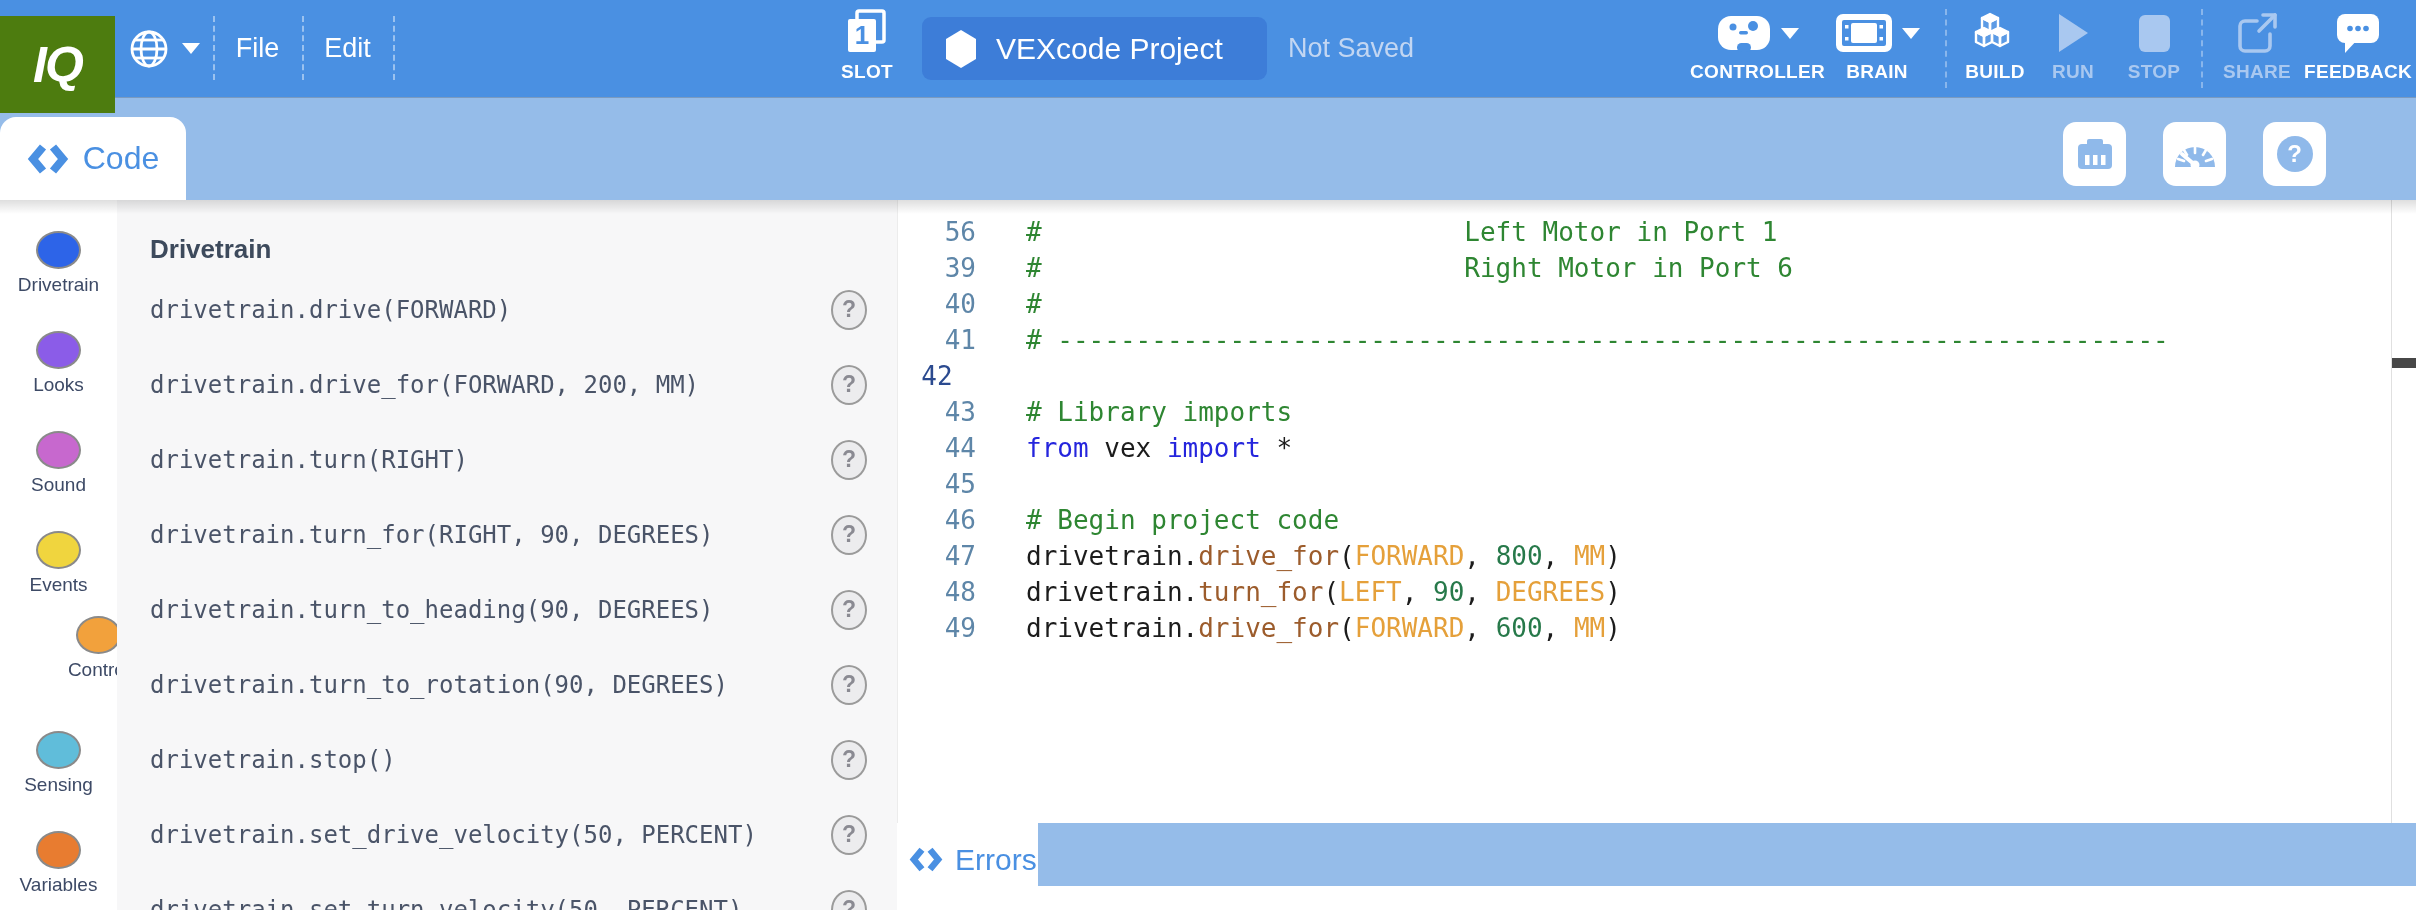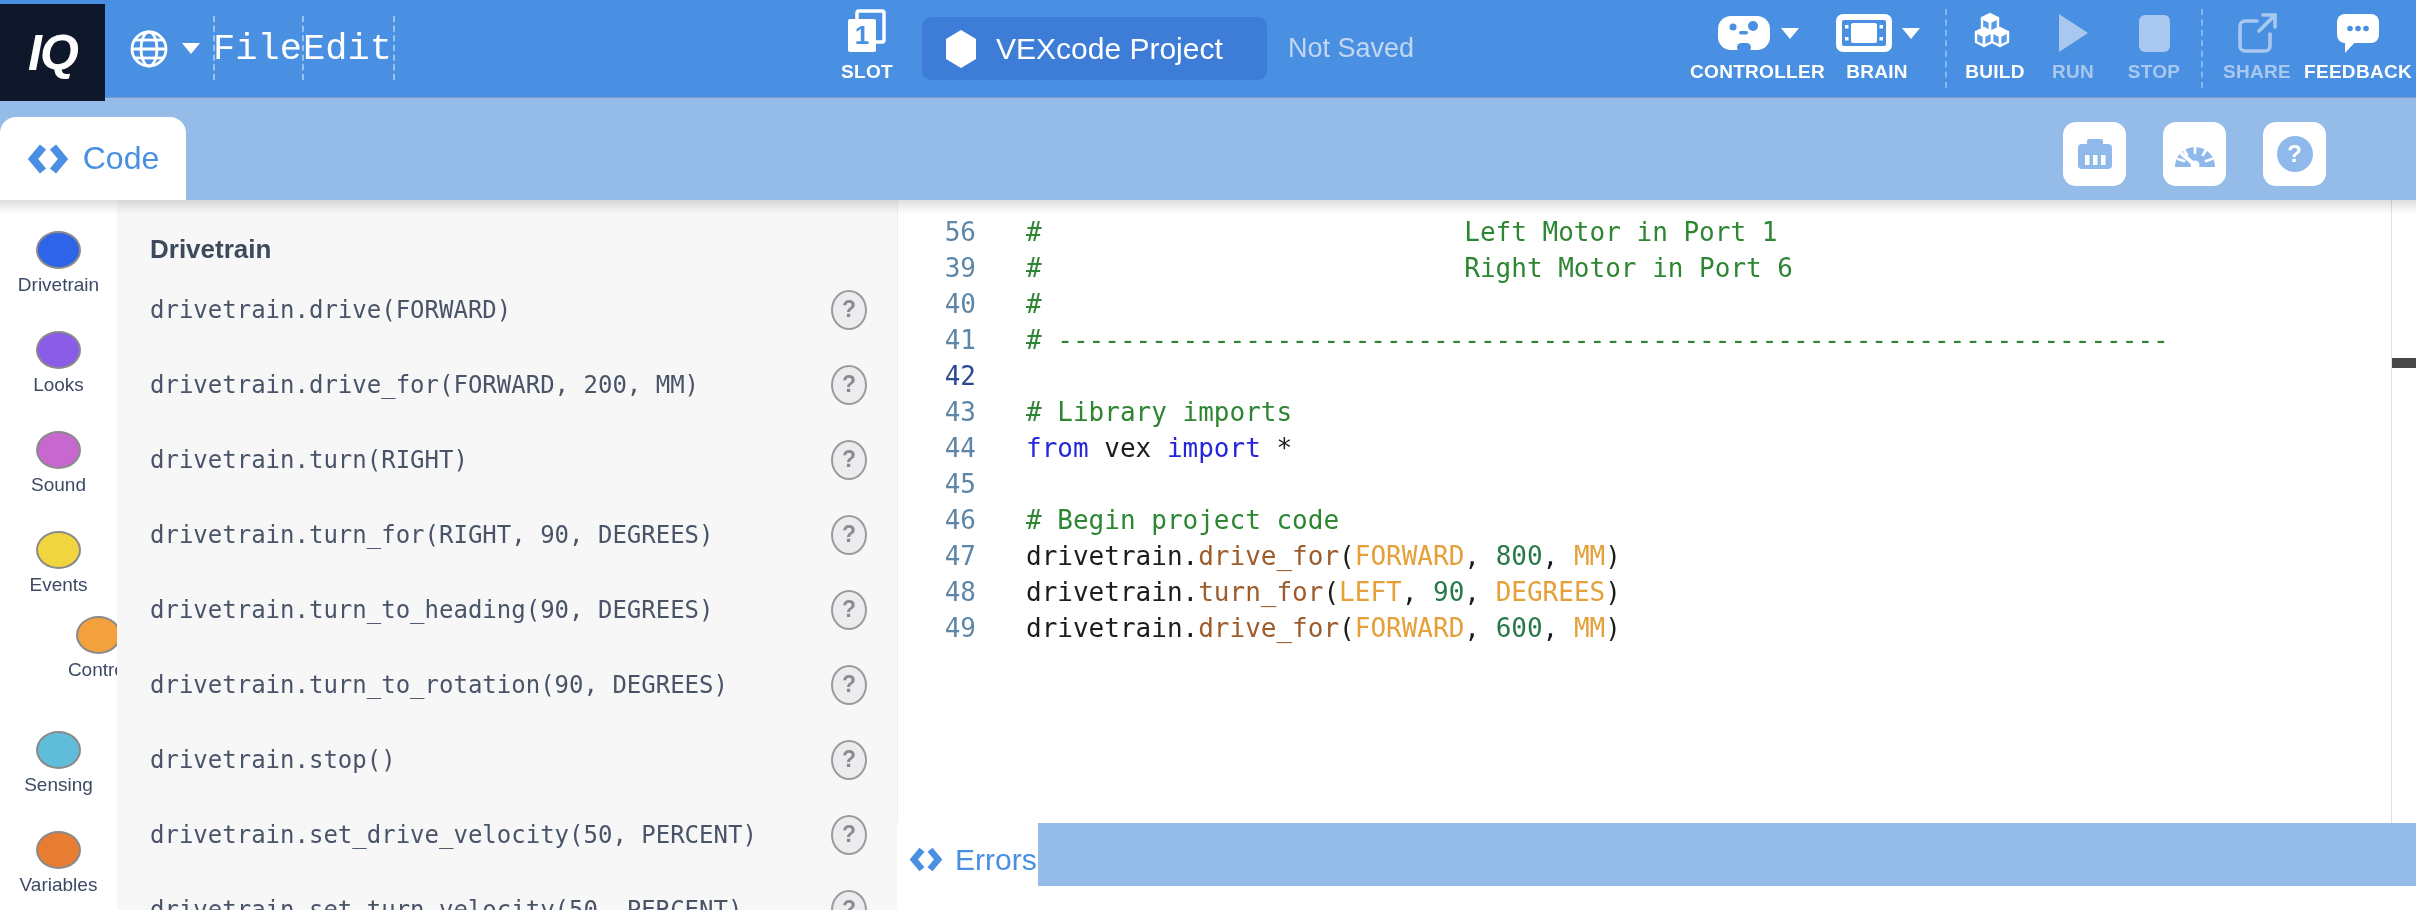--- a/index.html
+++ b/index.html
@@ -3,26 +3,26 @@
 <meta charset="utf-8">
 <style>
   html,body{margin:0;padding:0;}
   body{
     width:2416px;height:910px;overflow:hidden;position:relative;
     font-family:"Liberation Sans", sans-serif;background:#ffffff;
     -webkit-font-smoothing:antialiased;
   }
   
   .navbar{position:absolute;left:0;top:0;width:2416px;height:97px;background:#4a90e2;box-shadow:0 1px 0 rgba(0,0,0,.18);z-index:30;}
-  .logo-block{position:absolute;left:0;top:4px;width:105px;height:97px;background:#0f172a;display:flex;align-items:center;justify-content:center;}
+  .logo-block{position:absolute;left:0;top:16px;width:115px;height:97px;background:#4d7c0f;display:flex;align-items:center;justify-content:center;}
   .logo-text{color:#fff;font-weight:900;font-style:italic;font-size:50px;letter-spacing:-2px;}
   .nav-sep{position:absolute;top:16px;height:64px;border-left:2px dashed rgba(255,255,255,.45);}
   .nav-sep.tall{top:9px;height:79px;border-left:2px dashed rgba(255,255,255,.35);}
   .globe-group{position:absolute;left:126px;top:0;height:97px;display:flex;align-items:center;gap:10px;cursor:pointer;}
-  .menu-item{position:absolute;top:0;height:97px;display:flex;align-items:center;justify-content:center;color:#fff;font-size:37px;cursor:pointer;font-family:Liberation Mono, monospace;}
+  .menu-item{position:absolute;top:0;height:97px;display:flex;align-items:center;justify-content:center;color:#fff;font-size:27px;cursor:pointer;}
   .menu-file{left:213px;width:89px;}
   .menu-edit{left:302px;width:91px;}
   .nav-btn{position:absolute;top:8px;display:flex;flex-direction:column;align-items:center;justify-content:flex-start;cursor:pointer;}
   .nav-btn .icon-row{height:50px;display:flex;align-items:center;gap:9px;}
   .nav-btn .nav-label{margin-top:3px;color:#fff;font-size:19px;font-weight:bold;letter-spacing:.3px;white-space:nowrap;}
   .nav-btn.disabled .nav-label{color:#a9c8f0;}
   .tutorials{left:407px;width:120px;}
   .slot{left:830px;width:74px;}
   .ctrl{left:1690px;width:135px;}
   .brainbtn{left:1822px;width:110px;}
@@ -344,21 +344,21 @@
       </div>
   </div>
 
   <div class="editor" id="editor">
     <div class="ed-divider"></div>
     <div class="ed-scroll-handle"></div>
   <div class="ed-line" style="top: 14px;"><span class="ed-num" style="color: rgb(94, 134, 168);">56</span><span class="ed-code"><span style="color: rgb(46, 134, 50);">#                           Left Motor in Port 1</span></span></div>
       <div class="ed-line" style="top: 50px;"><span class="ed-num" style="color: rgb(94, 134, 168);">39</span><span class="ed-code"><span style="color: rgb(46, 134, 50);">#                           Right Motor in Port 6</span></span></div>
       <div class="ed-line" style="top: 86px;"><span class="ed-num" style="color: rgb(94, 134, 168);">40</span><span class="ed-code"><span style="color: rgb(46, 134, 50);">#</span></span></div>
       <div class="ed-line" style="top: 122px;"><span class="ed-num" style="color: rgb(94, 134, 168);">41</span><span class="ed-code"><span style="color: rgb(46, 134, 50);"># -----------------------------------------------------------------------</span></span></div>
-      <div class="ed-line" style="top: 158px;"><span class="ed-num" style="color: rgb(43, 74, 143);">42</span><span class="ed-code"></span></div>
+      <div class="ed-line" style="top: 158px;"><span class="ed-num" style="color: rgb(43, 74, 143); text-align: center;">42</span><span class="ed-code"></span></div>
       <div class="ed-line" style="top: 194px;"><span class="ed-num" style="color: rgb(94, 134, 168);">43</span><span class="ed-code"><span style="color: rgb(46, 134, 50);"># Library imports</span></span></div>
       <div class="ed-line" style="top: 230px;"><span class="ed-num" style="color: rgb(94, 134, 168);">44</span><span class="ed-code"><span style="color: rgb(37, 37, 221);">from</span><span style="color: rgb(28, 28, 28);"> vex </span><span style="color: rgb(37, 37, 221);">import</span><span style="color: rgb(28, 28, 28);"> *</span></span></div>
       <div class="ed-line" style="top: 266px;"><span class="ed-num" style="color: rgb(94, 134, 168);">45</span><span class="ed-code"></span></div>
       <div class="ed-line" style="top: 302px;"><span class="ed-num" style="color: rgb(94, 134, 168);">46</span><span class="ed-code"><span style="color: rgb(46, 134, 50);"># Begin project code</span></span></div>
       <div class="ed-line" style="top: 338px;"><span class="ed-num" style="color: rgb(94, 134, 168);">47</span><span class="ed-code"><span style="color: rgb(28, 28, 28);">drivetrain.</span><span style="color: rgb(156, 92, 44);">drive_for</span><span style="color: rgb(28, 28, 28);">(</span><span style="color: rgb(229, 160, 58);">FORWARD</span><span style="color: rgb(28, 28, 28);">, </span><span style="color: rgb(39, 121, 74);">800</span><span style="color: rgb(28, 28, 28);">, </span><span style="color: rgb(229, 160, 58);">MM</span><span style="color: rgb(28, 28, 28);">)</span></span></div>
       <div class="ed-line" style="top: 374px;"><span class="ed-num" style="color: rgb(94, 134, 168);">48</span><span class="ed-code"><span style="color: rgb(28, 28, 28);">drivetrain.</span><span style="color: rgb(156, 92, 44);">turn_for</span><span style="color: rgb(28, 28, 28);">(</span><span style="color: rgb(229, 160, 58);">LEFT</span><span style="color: rgb(28, 28, 28);">, </span><span style="color: rgb(39, 121, 74);">90</span><span style="color: rgb(28, 28, 28);">, </span><span style="color: rgb(229, 160, 58);">DEGREES</span><span style="color: rgb(28, 28, 28);">)</span></span></div>
       <div class="ed-line" style="top: 410px;"><span class="ed-num" style="color: rgb(94, 134, 168);">49</span><span class="ed-code"><span style="color: rgb(28, 28, 28);">drivetrain.</span><span style="color: rgb(156, 92, 44);">drive_for</span><span style="color: rgb(28, 28, 28);">(</span><span style="color: rgb(229, 160, 58);">FORWARD</span><span style="color: rgb(28, 28, 28);">, </span><span style="color: rgb(39, 121, 74);">600</span><span style="color: rgb(28, 28, 28);">, </span><span style="color: rgb(229, 160, 58);">MM</span><span style="color: rgb(28, 28, 28);">)</span></span></div>
     </div>
 
   <div class="errors-bar"></div>

